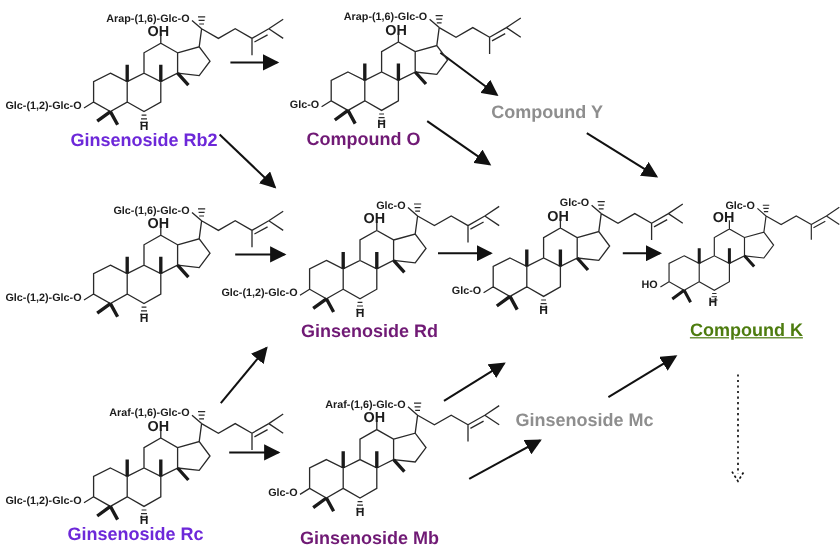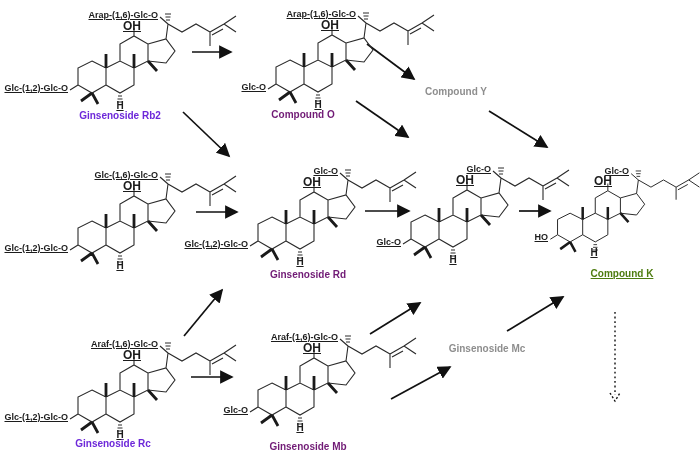--- a/index.html
+++ b/index.html
@@ -1,29 +1,29 @@
 <!DOCTYPE html>
 <html><head>
 <meta charset="utf-8">
 <style>
   html,body{margin:0;padding:0;background:#ffffff;}
   .canvas{position:relative;width:700px;height:458px;background:#ffffff;overflow:hidden;
           font-family:"Liberation Sans",sans-serif;}
   .struct{position:absolute;width:180px;height:114px;}
   .struct svg{position:absolute;left:0;top:0;}
-  .lbl{position:absolute;font-weight:bold;color:#1c1c1c;white-space:nowrap;line-height:1;text-decoration:underline;}
+  .lbl{position:absolute;font-weight:bold;color:#1c1c1c;white-space:nowrap;line-height:1;}
   .lbl.top{font-size:9px;right:84px;top:7px;}
   .lbl.oh{font-size:12px;left:56px;top:16px;width:28px;text-align:center;}
   .lbl.left{font-size:9px;right:174px;top:80px;}
   .lbl.h{font-size:10px;left:48px;top:97px;width:20px;text-align:center;}
   .small .lbl.top{right:94px;top:5px;}
   .small .lbl.oh{left:47px;top:13px;width:26px;}
   .small .lbl.left{right:175px;top:71px;}
   .small .lbl.h{left:42px;top:86px;width:18px;}
-  .name{position:absolute;font-weight:bold;font-size:10px;white-space:nowrap;
+  .name{position:absolute;font-weight:bold;font-size:15px;white-space:nowrap;
         transform:translateX(-50%);line-height:1.1;}
   .c-blue{color:#6d28d9;}
   .c-black{color:#701a75;}
   .c-gray{color:#8e8e8e;}
   .c-darkred{color:#8e1212;}
   .c-red{color:#4d7c0f;text-decoration:underline;}
   .arrow-layer{position:absolute;left:0;top:0;}
   .skel-thin{stroke:#2a2a2a;stroke-width:1.1;fill:none;}
   .skel-bold{stroke:#1a1a1a;stroke-width:2.8;fill:none;}
   .skel-hash{stroke:#2a2a2a;stroke-width:1;fill:none;}

